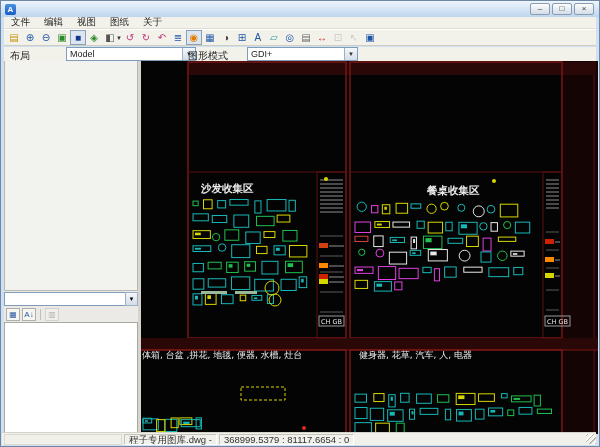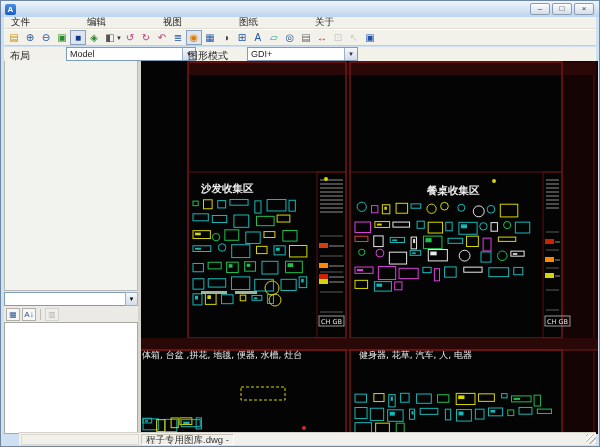--- a/index.html
+++ b/index.html
@@ -8,21 +8,21 @@
   .window { position:relative; width:600px; height:447px; background:#cfe0f2; border:1px solid #6e87a3; overflow:hidden; }
 
   
   .titlebar { position:absolute; left:0; top:0; width:100%; height:16px; background:linear-gradient(#eef5fc,#bdd5ee); display:flex; align-items:center; }
   .app-icon { width:11px; height:11px; margin:0 4px 0 4px; border-radius:2px; background:linear-gradient(#4a90e0,#1a5cc8); color:#fff; font-size:8px; font-weight:bold; text-align:center; line-height:11px; }
   .title-text { font-size:10px; color:#1c2a3a; }
   .win-btns { margin-left:auto; display:flex; gap:2px; padding-right:5px; }
   .win-btn { width:20px; height:12px; border:1px solid #8a9cb2; border-radius:2px; background:linear-gradient(#fdfdfd,#d4dde8); font-size:8px; line-height:10px; text-align:center; color:#333; }
 
   
-  .menubar { position:absolute; left:3px; top:16px; right:3px; height:12px; background:#f2f1ea; display:flex; align-items:center; border-bottom:1px solid #e0ded4;gap:43px; }
+  .menubar { position:absolute; left:3px; top:16px; right:3px; height:12px; background:#f2f1ea; display:flex; align-items:center; border-bottom:1px solid #e0ded4; }
   .menu-item { font-size:9.5px; color:#222; padding:0 7px; }
 
   
   .toolbar { position:absolute; left:3px; top:28px; right:3px; height:17px; background:#f2f1ea; border-top:1px solid #fff; border-bottom:1px solid #cfccc0; display:flex; align-items:center; padding-left:2px; }
   .tb-icon { width:16px; height:15px; display:flex; align-items:center; justify-content:center; font-size:10px; border:1px solid transparent; position:relative; }
   .tb-icon.pressed { border:1px solid #8aa0b8; background:#dde6f0; }
   .tb-icon.disabled { opacity:.4; }
   .tb-drop { font-size:6px; color:#333; margin-left:-2px; }
   .tb-links { margin-left:auto; display:flex; gap:14px; padding-right:12px; }
   .tb-link { font-size:9.5px; color:#1133cc; text-decoration:underline; }
@@ -44,21 +44,21 @@
   .prop-icon { width:14px; height:13px; border:1px solid #b0b0a8; background:#f6f6f3; font-size:8px; text-align:center; line-height:12px; color:#2a55a0; }
   .prop-icon.disabled { opacity:.4; color:#666; }
   .prop-sep { width:1px; height:11px; background:#c0beb6; margin:0 2px; }
   .side-list { position:absolute; left:0; top:261px; width:134px; height:112px; background:#fff; border:1px solid #a9a9a2; }
   .splitter { position:absolute; left:134px; top:0; width:3px; height:373px; background:#d6d4cc; }
 
   .canvas-wrap { position:absolute; left:137px; top:0; width:457px; height:373px; background:#040404; }
   .canvas-wrap svg { display:block; }
 
   
-  .statusbar { position:absolute; left:18px; right:3px; bottom:1px; height:13px; background:#f1f0ea; border-top:1px solid #d5d3c9; display:flex; align-items:center; font-size:9.5px; color:#333; }
+  .statusbar { position:absolute; left:1px; right:3px; bottom:1px; height:13px; background:#f1f0ea; border-top:1px solid #d5d3c9; display:flex; align-items:center; font-size:9.5px; color:#333; }
   .seg { height:11px; border:1px solid #c6c4ba; border-right-color:#fff; border-bottom-color:#fff; margin-left:2px; line-height:9px; padding:0 4px; white-space:nowrap; }
   .seg.blank { border-color:#dcdad0; }
   .grip { margin-left:auto; width:10px; height:10px; background:
     repeating-linear-gradient(135deg,#fff 0 1px,#b8b6ac 1px 2px, transparent 2px 4px); }
 </style>
 </head>
 <body>
 
 <div class="window">
 
@@ -422,16 +422,17 @@
           <circle cx="163" cy="367" r="2" fill="#d03020"></circle>
           <circle cx="185" cy="118" r="2" fill="#d6d600"></circle>
           <circle cx="353" cy="120" r="2" fill="#d6d600"></circle>
         </svg>
     </div>
   </div>
 
   <div class="statusbar">
     <span class="seg blank" style="width:118px"></span>
     <span class="seg">程子专用图库.dwg -</span>
+    <span class="seg">368999.5379 : 81117.6654 : 0</span>
     <span class="grip"></span>
   </div>
 
 </div>
 
 </body></html>

